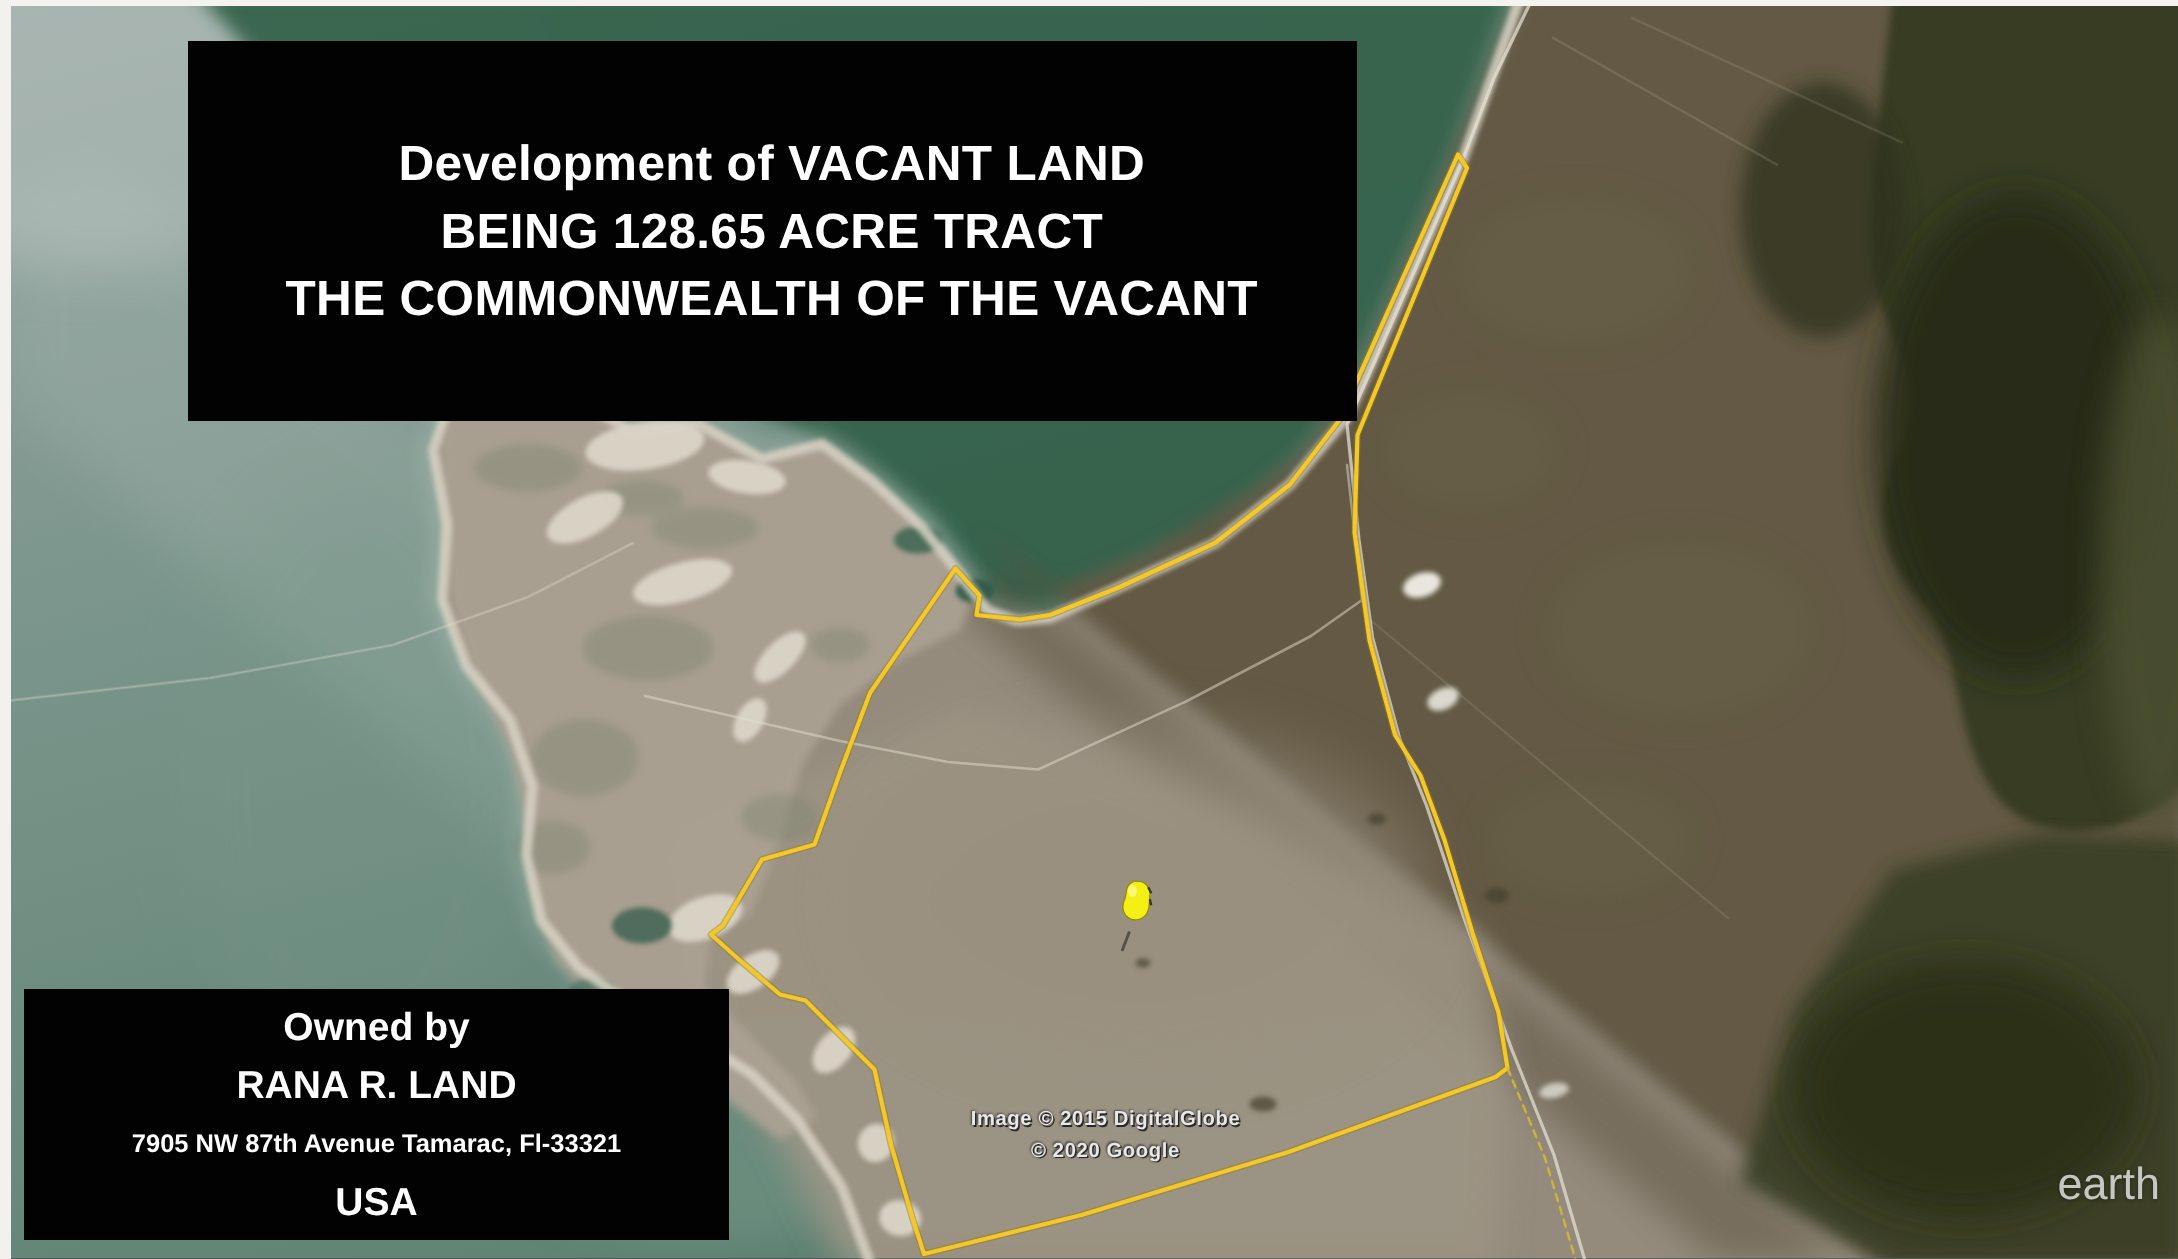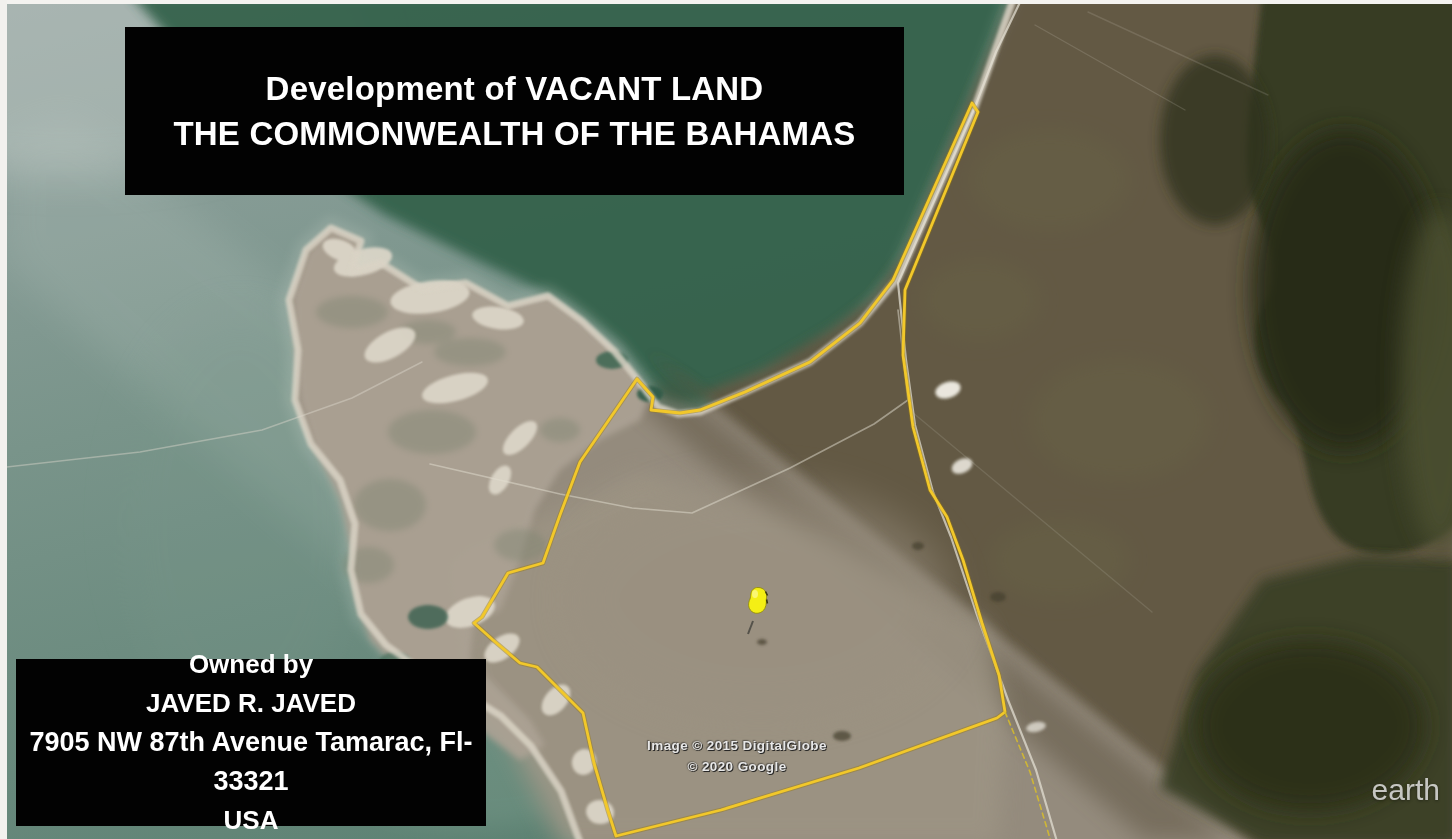--- a/index.html
+++ b/index.html
@@ -6,33 +6,33 @@
   .stage{
     position:relative;width:1452px;height:839px;overflow:hidden;
     background:#7b958c;font-family:"Liberation Sans",sans-serif;
     -webkit-font-smoothing:antialiased;
   }
   .stage svg{position:absolute;left:0;top:0;display:block;}
   .border-top{position:absolute;left:0;top:0;width:1452px;height:4px;background:#f4f3f0;z-index:40;}
   .border-left{position:absolute;left:0;top:0;width:7px;height:839px;background:#f2f1ee;z-index:40;}
 
   .title-box{
-    position:absolute;left:125px;top:27px;width:779px;height:168px;
+    position:absolute;left:125px;top:27px;width:779px;height:253px;
     background:#020202;color:#ffffff;z-index:30;
     display:flex;flex-direction:column;justify-content:center;align-items:center;
     font-weight:700;font-size:33px;line-height:45px;text-align:center;
     letter-spacing:0.2px;
   }
   .owner-box{
     position:absolute;left:16px;top:659px;width:470px;height:167px;
     background:#020202;color:#ffffff;z-index:30;
     display:flex;flex-direction:column;justify-content:center;align-items:center;
     font-weight:700;font-size:26px;line-height:39px;text-align:center;
   }
-  .owner-box .addr{font-size:27px;}
+  .owner-box .addr{font-size:17px;}
 
   .subject-label{
     position:absolute;left:760px;top:536px;transform:translateX(-50%);
     z-index:20;font-family:"Liberation Serif","DejaVu Serif",serif;
     font-weight:700;font-size:25px;color:#e9d526;white-space:nowrap;
     letter-spacing:0.5px;text-shadow:0 0 2px rgba(80,60,0,0.45);
   }
   .pin{position:absolute;left:738px;top:584px;width:40px;height:56px;z-index:21;}
 
   .attribution{
@@ -188,26 +188,27 @@
       <path d="M972,103 L978,112 L905,290 L903,355 L913,427 L930,490 L947,517 L963,560 L982,623 L999,675 L1005,712 L997,718 L859,768 L721,810 L616,836 L608,811 L594,763 L583,713 L568,698 L537,667 L520,663 L493,640 L474,623 L482,617 L508,573 L543,563 L560,515 L580,462 L637,379 L653,397 L651,410 L680,413 L700,410 L745,392 L810,362 L860,323 L893,280 Z" stroke="#f2c82a" stroke-width="2.8"></path>
       <path d="M1005,712 L1030,772 L1052,845" stroke="#d8bd2a" stroke-width="1.6" stroke-dasharray="5,4" opacity="0.85"></path>
     </g>
   </svg>
 
   <div class="border-top"></div>
   <div class="border-left"></div>
 
   <div class="title-box">
     <div>Development of VACANT LAND</div>
-    <div>THE COMMONWEALTH OF THE BAHAMAS</div>
+    <div>BEING 128.65 ACRE TRACT</div>
+    <div>THE COMMONWEALTH OF THE VACANT</div>
   </div>
 
   <div class="owner-box">
     <div>Owned by</div>
-    <div>JAVED R. JAVED</div>
+    <div>RANA R. LAND</div>
     <div class="addr">7905 NW 87th Avenue Tamarac, Fl-33321</div>
     <div>USA</div>
   </div>
 
 
   <div class="pin">
     <svg width="40" height="56" viewBox="0 0 40 56">
       <line x1="15" y1="37" x2="10" y2="50" stroke="#55524a" stroke-width="2"></line>
       <path d="M20,3.5 C26,3.5 29.5,8.5 28.5,13.5 C28,17 29,20 26.8,24.5 C24.5,29 18,31 13.8,27.5
                C9.8,24.3 10,19 12,15 C13.2,12 12,8 15.2,5.2 C16.8,3.9 18,3.5 20,3.5 Z" fill="#f4ef15" stroke="#8f8800" stroke-width="0.8"></path>

